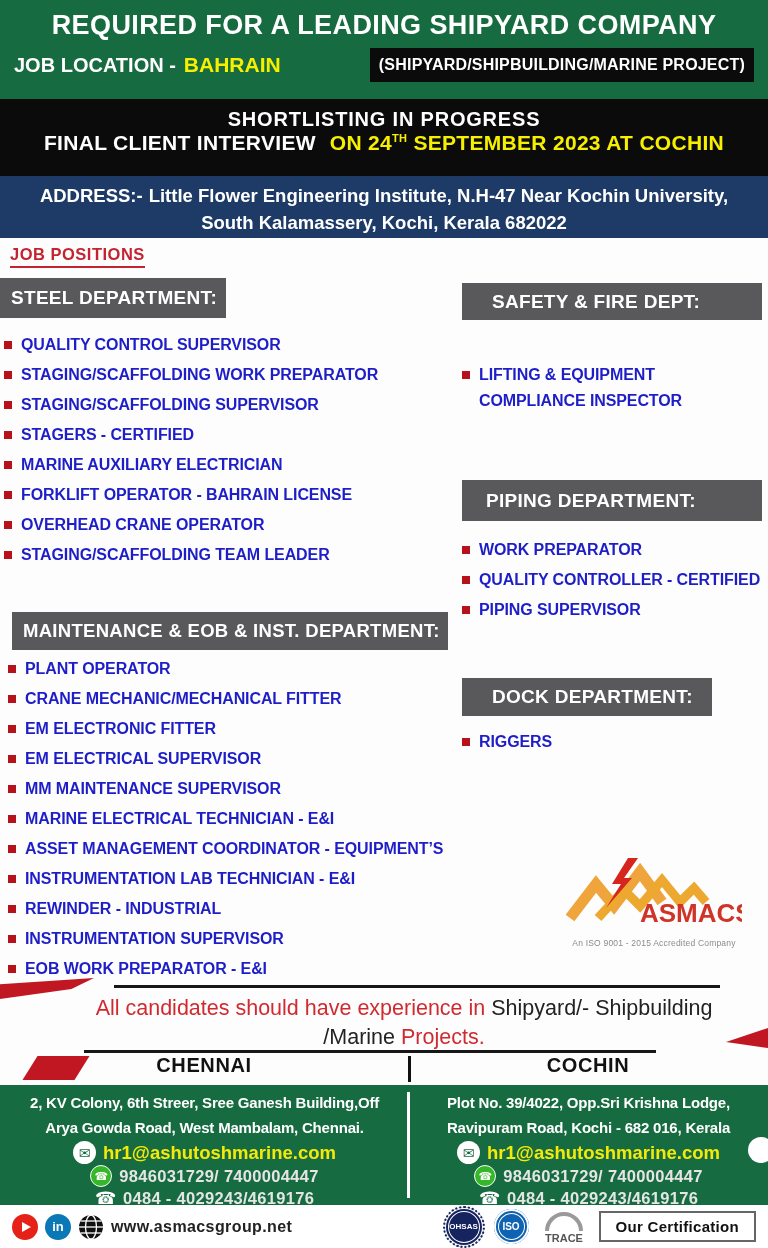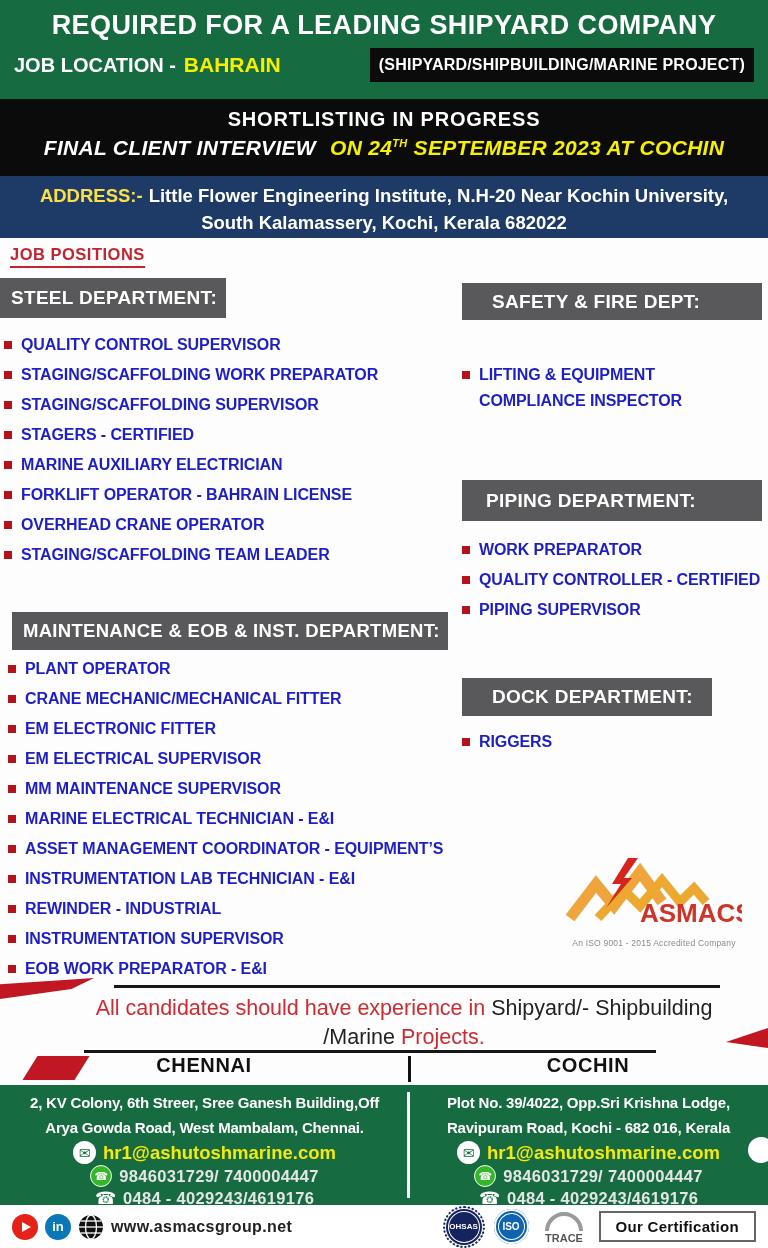--- a/index.html
+++ b/index.html
@@ -9,27 +9,27 @@
   .top-band{height:99px;background:#176b40;color:#fff;}
   .main-title{padding-top:10px;text-align:center;font-size:27px;font-weight:bold;letter-spacing:.4px;}
   .loc-row{display:flex;align-items:center;margin-top:7px;padding:0 14px;}
   .loc-label{font-size:20px;font-weight:bold;color:#fff;}
   .loc-value{font-size:21px;font-weight:bold;color:#f7ef00;margin-left:8px;}
   .project-tag{margin-left:auto;background:#0b0b0b;color:#fff;font-size:16px;font-weight:bold;
     padding:8px 9px;letter-spacing:.2px;}
   
   .black-band{height:77px;background:#0b0b0b;color:#fff;text-align:center;}
   .shortlist-line{padding-top:9px;font-size:20px;font-weight:600;letter-spacing:.8px;}
-  .interview-line{margin-top:5px;font-size:21px;font-weight:bold;letter-spacing:.3px;font-style:italic;}
+  .interview-line{font-size:21px;font-weight:bold;letter-spacing:.3px;}
   .interview-line .date{color:#f7ef00;margin-left:14px;}
   .interview-line sup{font-size:11px;}
   
   .address-band{height:62px;background:#1d3b66;color:#fff;text-align:center;padding:6px 26px 0 26px;
     font-size:18.5px;font-weight:bold;line-height:27px;box-sizing:border-box;}
-  .address-label{color:#fde047;margin-right:6px;}
+  .address-label{color:#ffffff;margin-right:6px;}
   
   .body{position:relative;height:847px;background:#fdfdfd;}
   .job-positions-title{position:absolute;top:7px;left:10px;color:#c42430;font-size:16.5px;font-weight:bold;
     letter-spacing:.5px;border-bottom:2px solid #c42430;padding-bottom:2px;}
   .dept-header{position:absolute;background:#59595b;color:#fff;font-weight:bold;font-size:19px;
     letter-spacing:.3px;display:flex;align-items:center;box-sizing:border-box;}
   .dh-steel{top:40px;left:0;width:226px;height:40px;padding-left:11px;}
   .dh-maint{top:374px;left:12px;width:436px;height:38px;padding-left:11px;font-size:18.5px;}
   .dh-safety{top:45px;left:462px;width:300px;height:37px;padding-left:30px;}
   .dh-piping{top:242px;left:462px;width:300px;height:41px;padding-left:24px;}
@@ -113,21 +113,21 @@
   </header>
 
   <section class="black-band">
     <div class="shortlist-line">SHORTLISTING IN PROGRESS</div>
     <div class="interview-line">
       <span>FINAL CLIENT INTERVIEW</span><span class="date"><span>ON 24</span><sup>TH</sup><span> SEPTEMBER 2023 AT COCHIN</span></span>
     </div>
   </section>
 
   <section class="address-band">
-    <span class="address-label">ADDRESS:-</span><span>Little Flower Engineering Institute, N.H-20 Near Kochin University, South Kalamassery, Kochi, Kerala 682022</span>
+    <span class="address-label">ADDRESS:-</span><span>Little Flower Engineering Institute, N.H-47 Near Kochin University, South Kalamassery, Kochi, Kerala 682022</span>
   </section>
 
   <main class="body">
     <div class="job-positions-title">JOB POSITIONS</div>
 
     <div class="dept-header dh-steel">STEEL DEPARTMENT:</div>
     <div class="job-list jl-steel nowrap">
         <div class="job-item"><span class="bullet"></span><span>QUALITY CONTROL SUPERVISOR</span></div>
         <div class="job-item"><span class="bullet"></span><span>STAGING/SCAFFOLDING WORK PREPARATOR</span></div>
         <div class="job-item"><span class="bullet"></span><span>STAGING/SCAFFOLDING SUPERVISOR</span></div>

